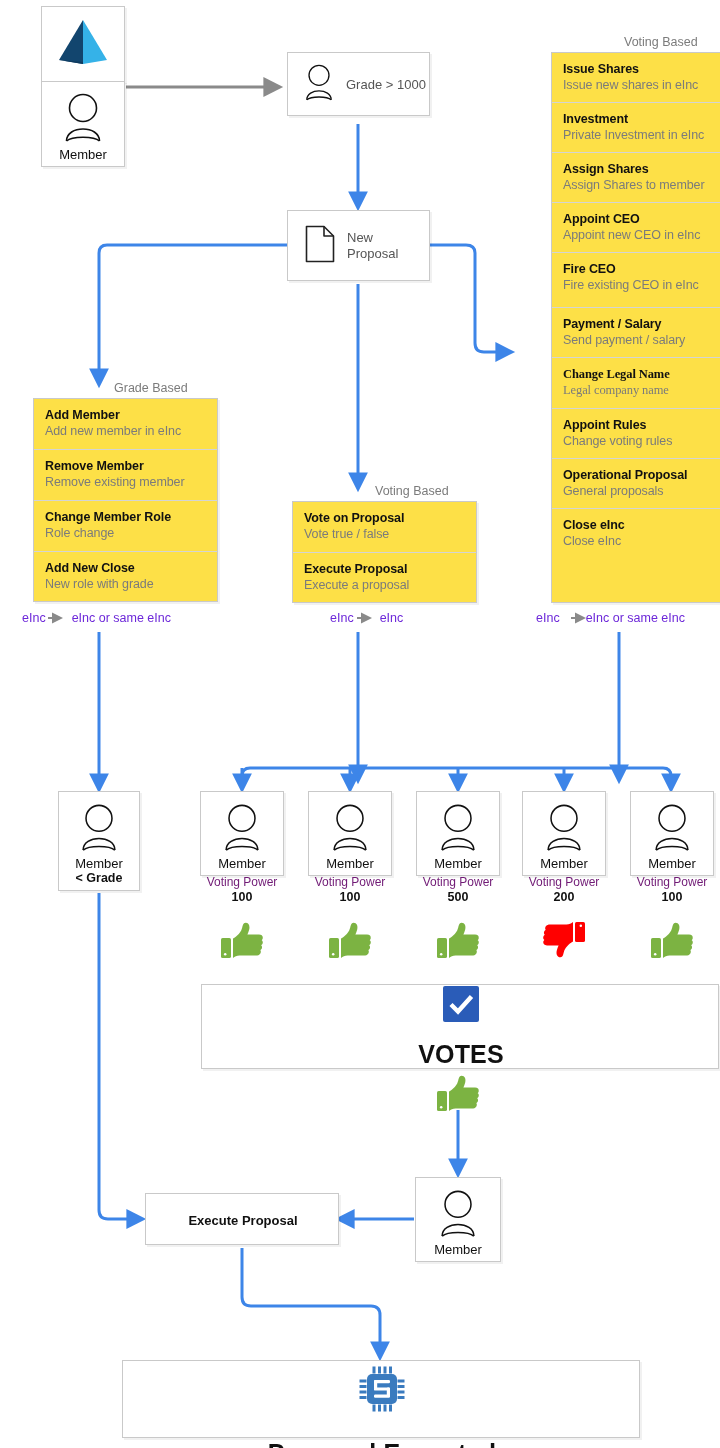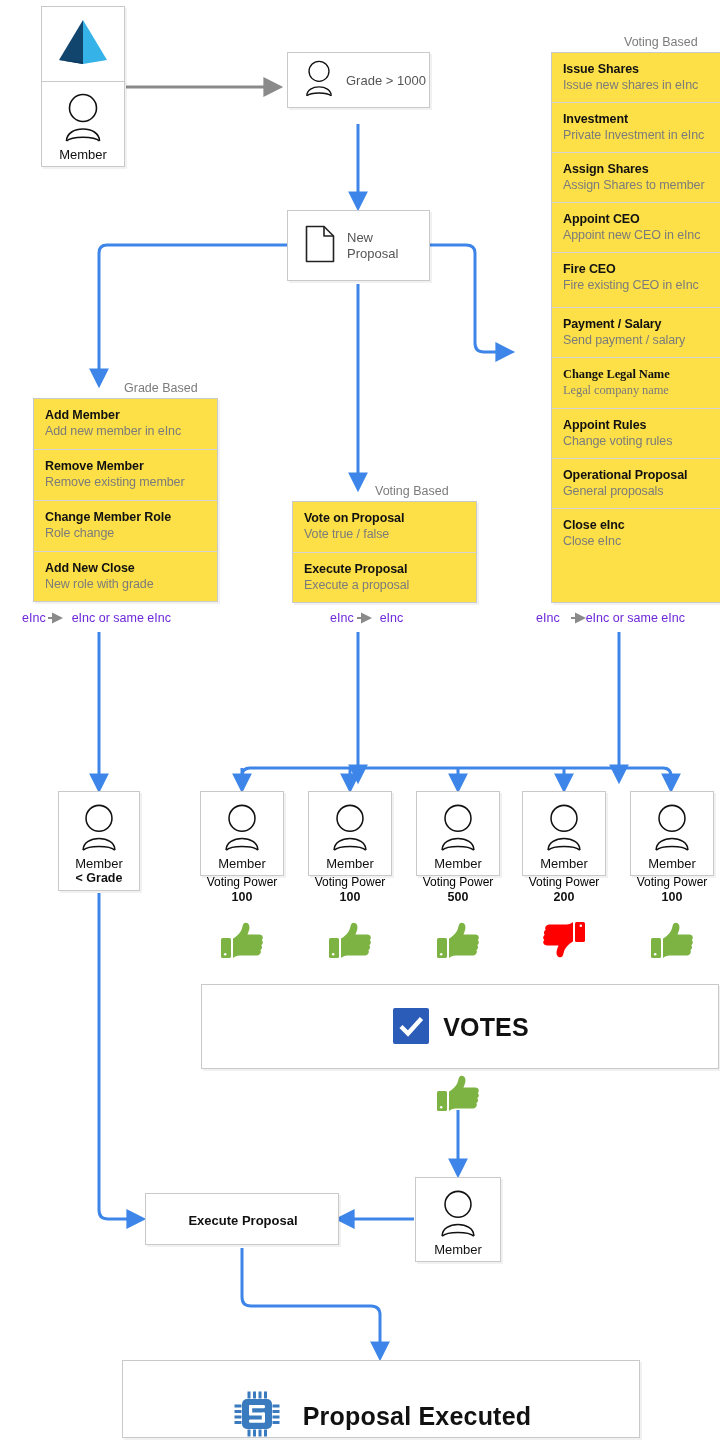--- a/index.html
+++ b/index.html
@@ -89,31 +89,32 @@
     align-items:center;
     gap:5px;
   }
 
   .vp{
     position:absolute;
     text-align:center;
     width:92px;
     line-height:15px;
   }
-  .vp .vpt{ font-size:12px; color:#000000; display:block;}
+  .vp .vpt{ font-size:12px; color:#701a75; display:block;}
   .vp .vpn{ font-size:12.5px; color:#111111; font-weight:bold; display:block;}
 
   .thumbwrap{ position:absolute; }
 
   .bigrow{
     position:absolute;
     display:flex;
     align-items:center;
     justify-content:center;
     gap:14px;
+    flex-direction:column;
   }
   .bigrow .btxt{
     font-size:25px;
     font-weight:bold;
     color:#111111;
     letter-spacing:0.2px;
   }
 
   .ctr-text{
     position:absolute;
@@ -200,21 +201,21 @@
     <span class="glyph">
       <svg width="46" height="52" viewBox="0 0 46 52">
         <circle cx="23" cy="17" r="13.5" fill="none" stroke="#111" stroke-width="1.6"></circle>
         <path d="M6.5,50 C6.5,34 39.5,34 39.5,50" fill="none" stroke="#111" stroke-width="1.6"></path>
         <path d="M6.5,50 C12,45 34,45 39.5,50" fill="none" stroke="#111" stroke-width="1.6"></path>
       </svg>
     </span>
     <span class="alabel">Member</span>
   </div>
 
-  <div class="box" style="left:287px;top:52px;width:143px;height:56px;display:flex;align-items:center;padding-left:14px;gap:10px;">
+  <div class="box" style="left:287px;top:52px;width:143px;height:64px;display:flex;align-items:center;padding-left:14px;gap:10px;">
     <span>
       <svg width="34" height="40" viewBox="0 0 46 52">
         <circle cx="23" cy="17" r="13.5" fill="none" stroke="#111" stroke-width="1.8"></circle>
         <path d="M6.5,50 C6.5,34 39.5,34 39.5,50" fill="none" stroke="#111" stroke-width="1.8"></path>
         <path d="M6.5,50 C12,45 34,45 39.5,50" fill="none" stroke="#111" stroke-width="1.8"></path>
       </svg>
     </span>
     <span class="inbox-label" style="position:static;">Grade &gt; 1000</span>
   </div>
 
@@ -224,21 +225,21 @@
         <path d="M1.5,1.5 L19,1.5 L28.5,11 L28.5,36.5 L1.5,36.5 Z" fill="#fff" stroke="#222" stroke-width="1.6" stroke-linejoin="round"></path>
         <path d="M19,1.5 L19,11 L28.5,11" fill="none" stroke="#222" stroke-width="1.6" stroke-linejoin="round"></path>
       </svg>
     </span>
     <span style="font-size:13px;color:#555;line-height:16px;">
       <span>New</span><br>
       <span>Proposal</span>
     </span>
   </div>
 
-  <div class="caption" style="left:124px;top:381px;">Grade Based</div>
+  <div class="caption" style="left:114px;top:381px;">Grade Based</div>
   <div class="stack" id="gradeStack" style="left:6px;top:398px;width:185px;height:204px;">
       <div class="row" style="height: 51px;">
         <div class="rt">Add Member</div>
         <div class="rs">Add new member in eInc</div>
       </div>
       <div class="row" style="height: 51px;">
         <div class="rt">Remove Member</div>
         <div class="rs">Remove existing member</div>
       </div>
       <div class="row" style="height: 51px;">

